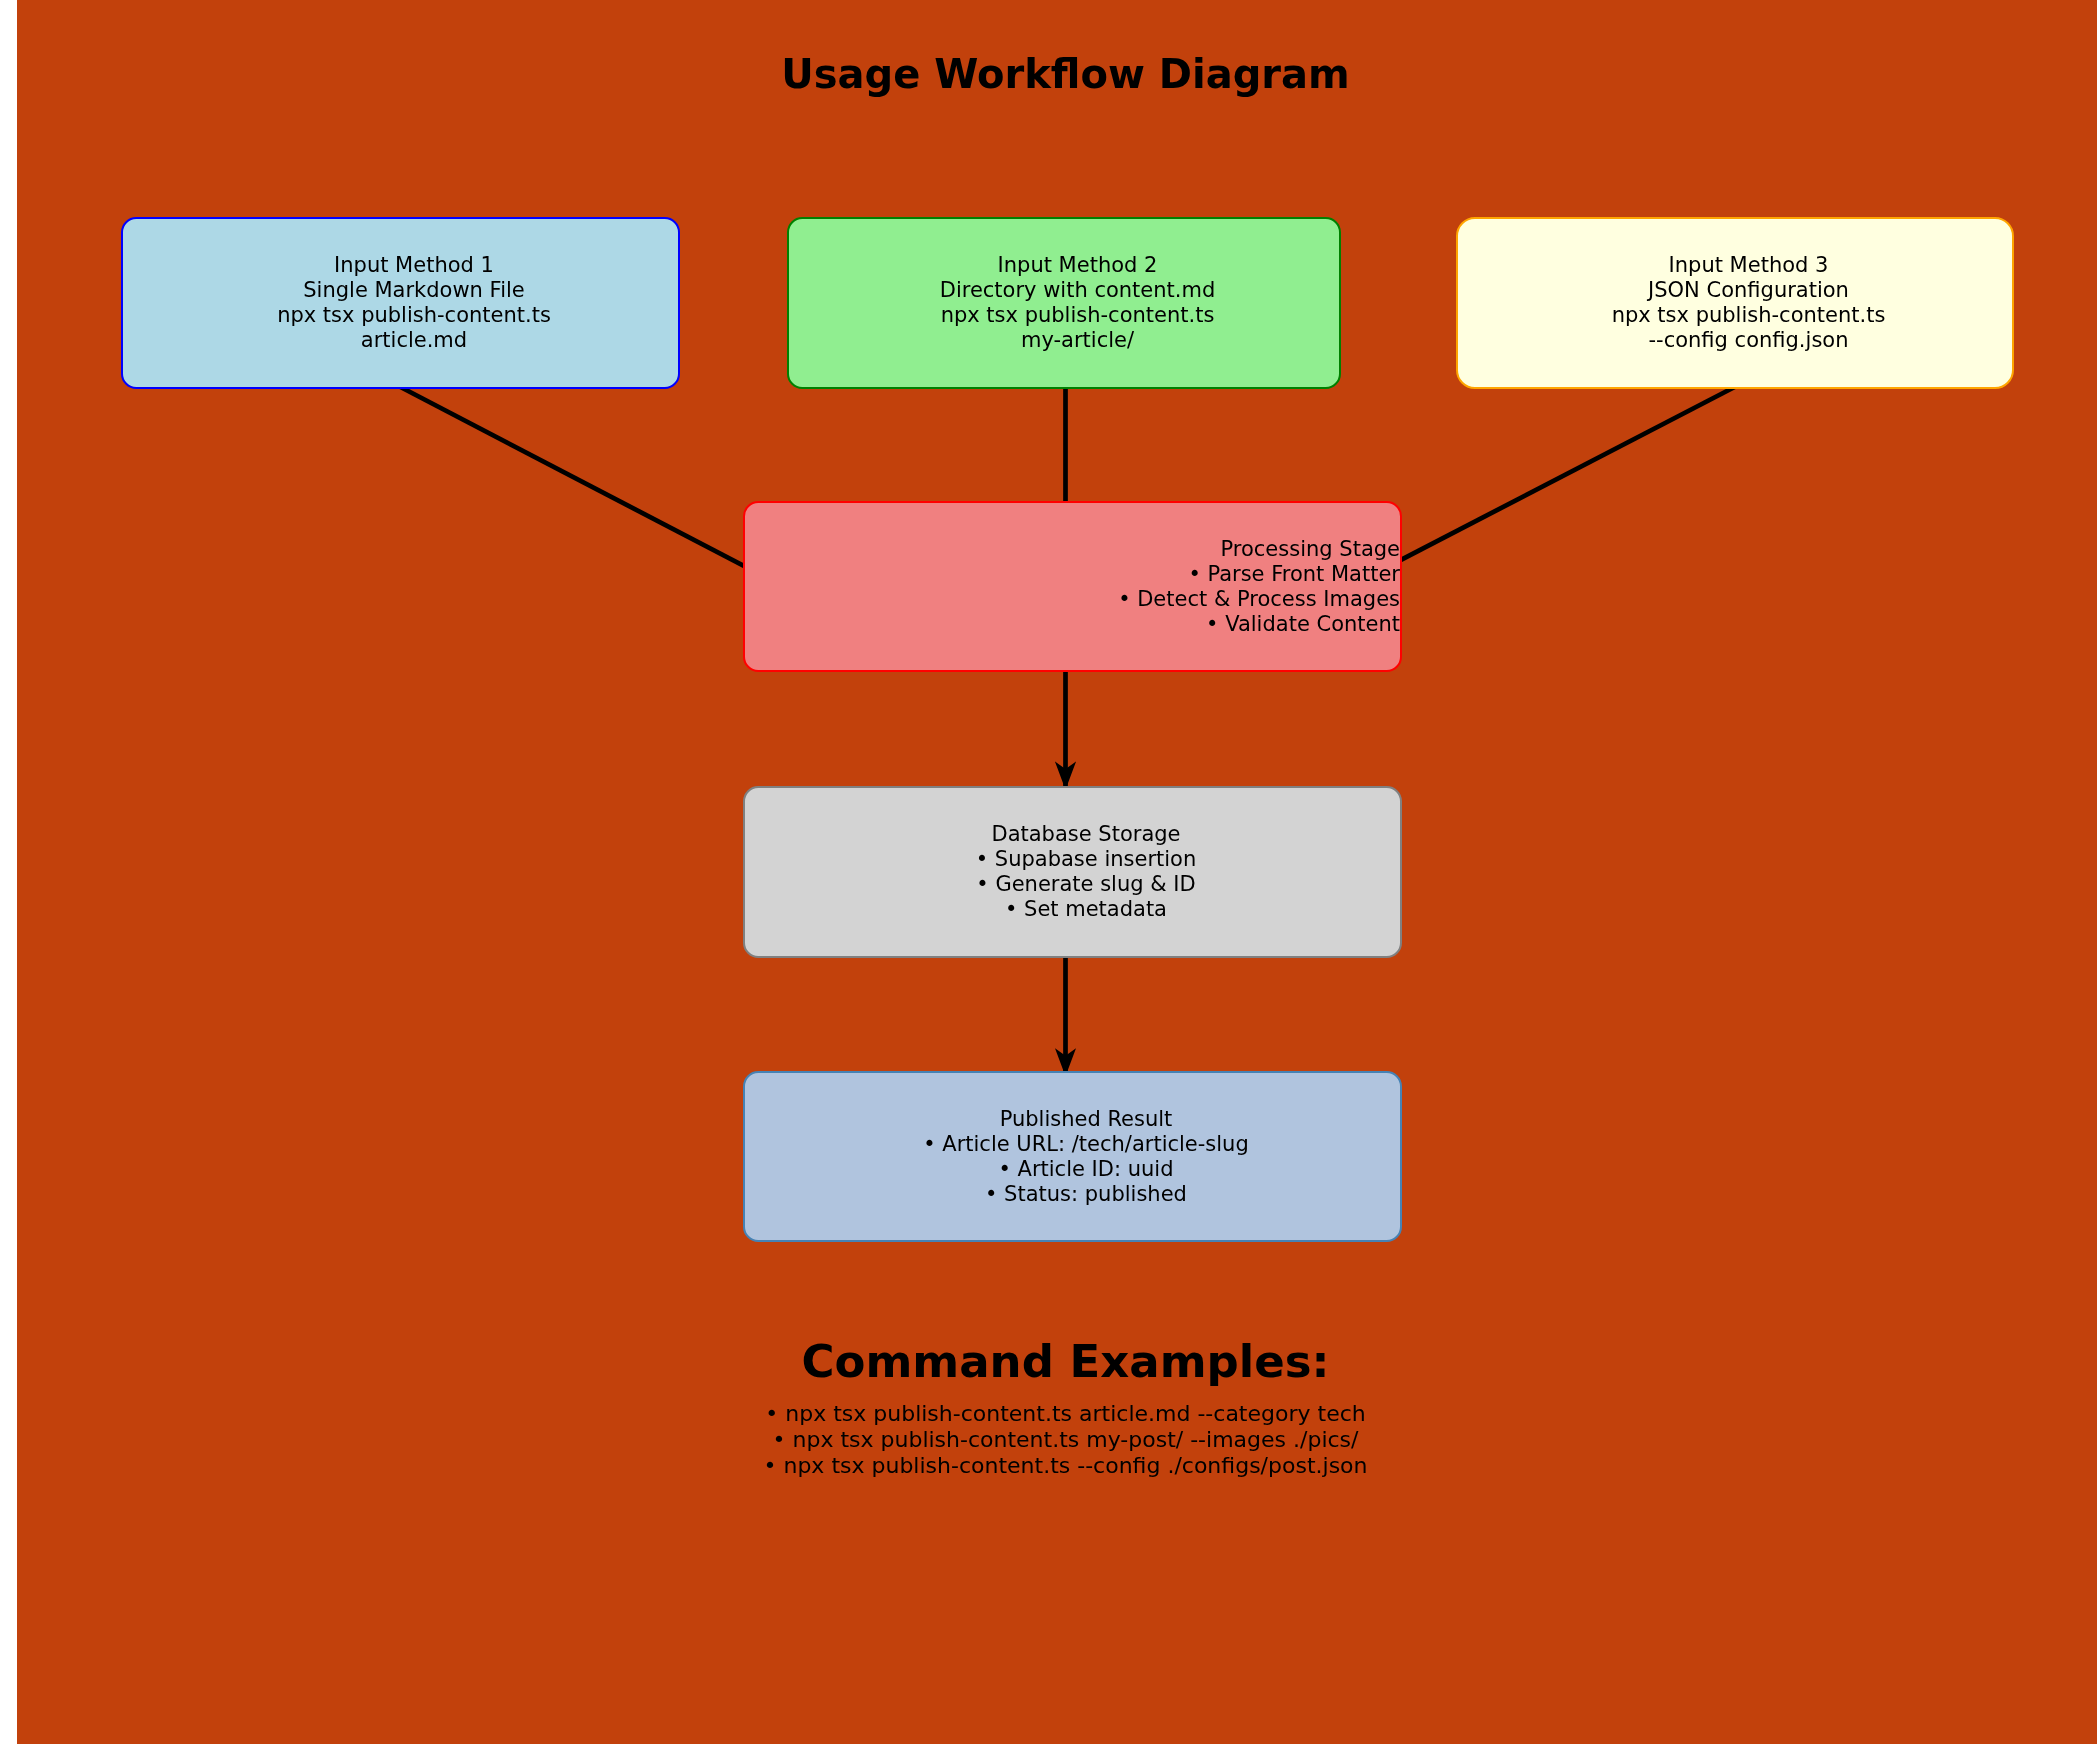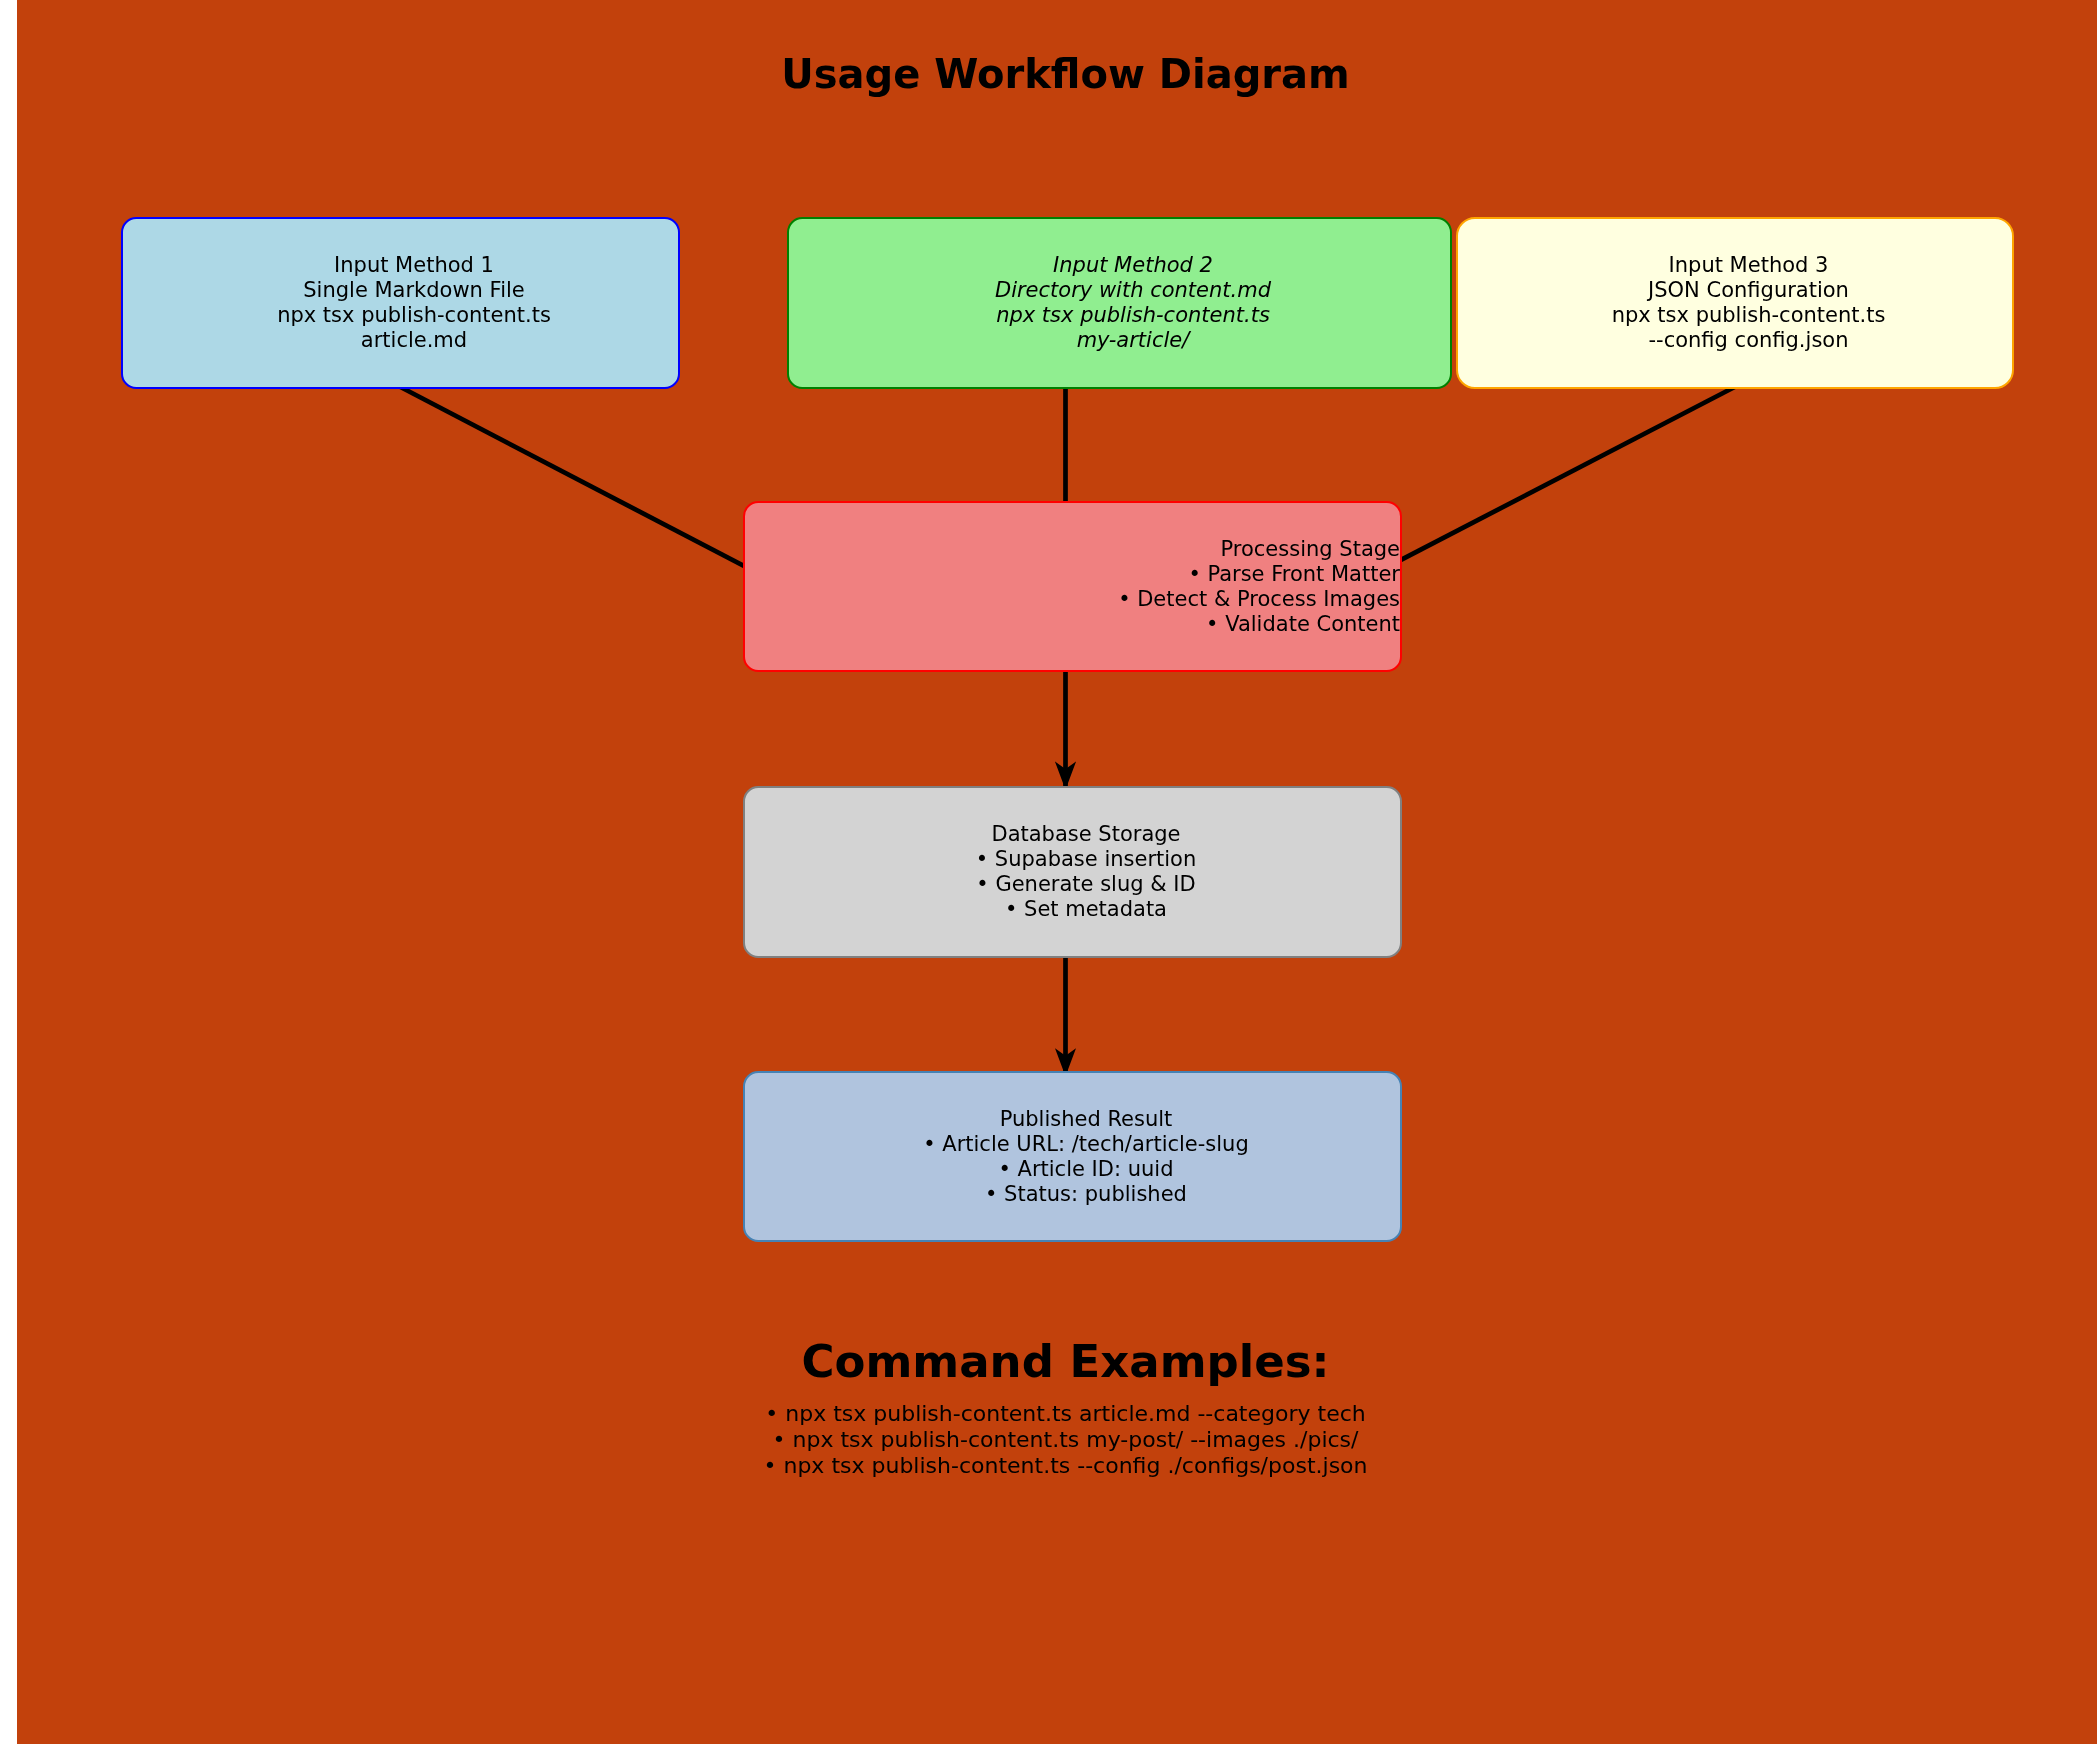--- a/index.html
+++ b/index.html
@@ -43,22 +43,22 @@
     line-height: 25px;
     padding-left: 27px;
   }
   .node .line { white-space: nowrap; }
 
   .node-input1 {
     left: 104px; top: 217px; width: 559px; height: 172px;
     background: #ADD8E6; border-color: #0000FF;
   }
   .node-input2 {
-    left: 770px; top: 217px; width: 665px; height: 172px;
-    background: #90EE90; border-color: #008000; font-style: italic;
+    left: 770px; top: 217px; width: 554px; height: 172px;
+    background: #90EE90; border-color: #008000;
   }
   .node-input3 {
     left: 1439px; top: 217px; width: 558px; height: 172px;
     background: #FFFFE0; border-color: #FFA500; border-radius: 19px;
   }
   .node-processing {
     left: 726px; top: 501px; width: 659px; height: 171px;
     background: #F08080; border-color: #FF0000; align-items: flex-end;
   }
   .node-database {

